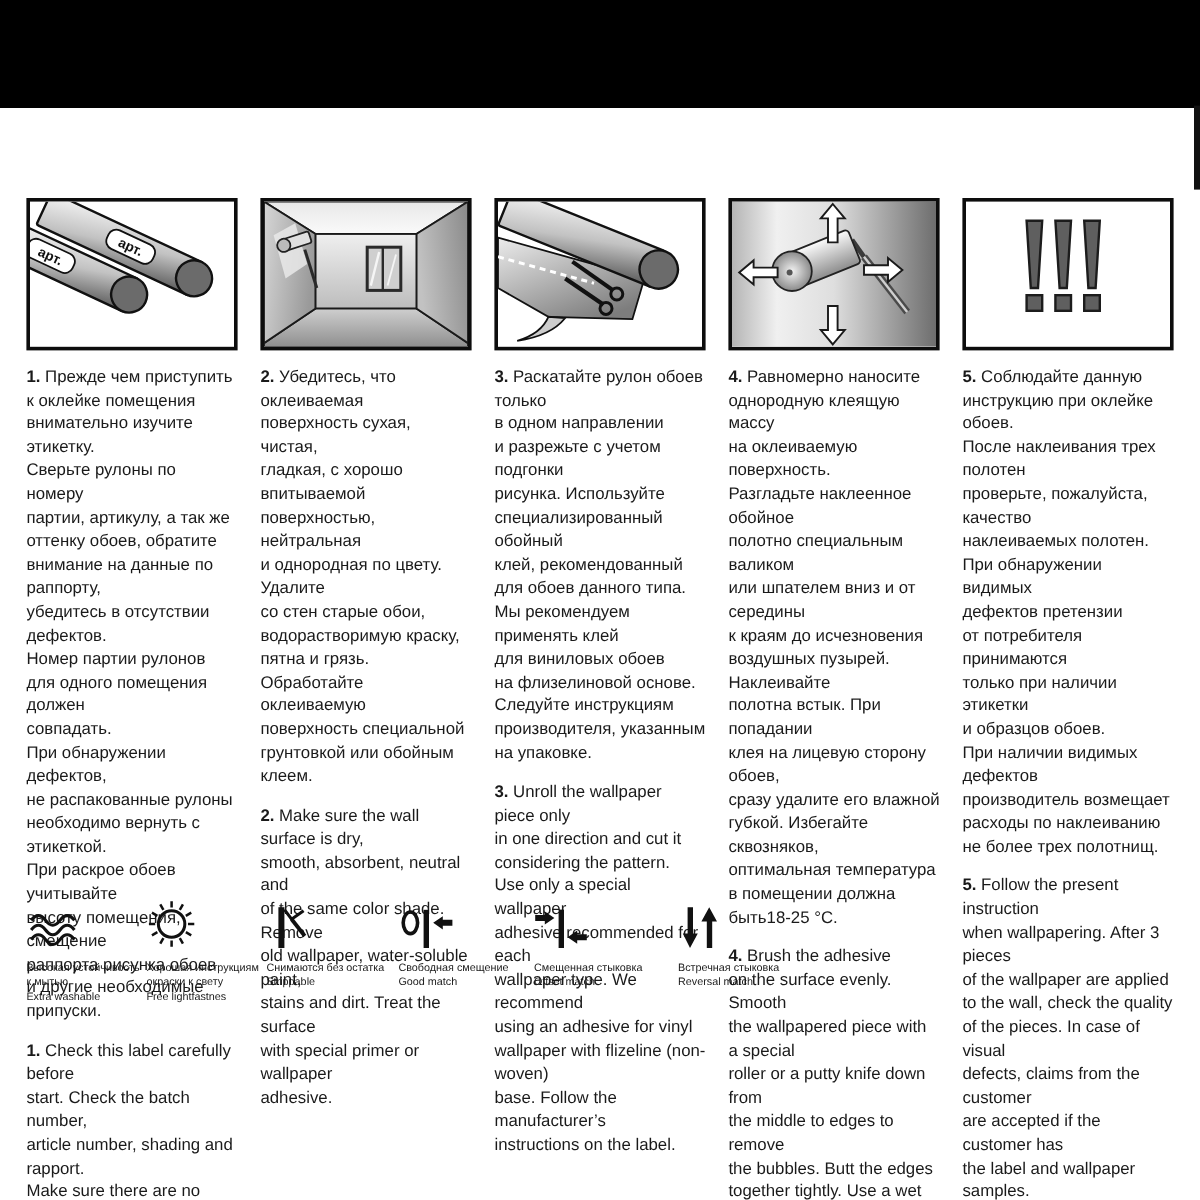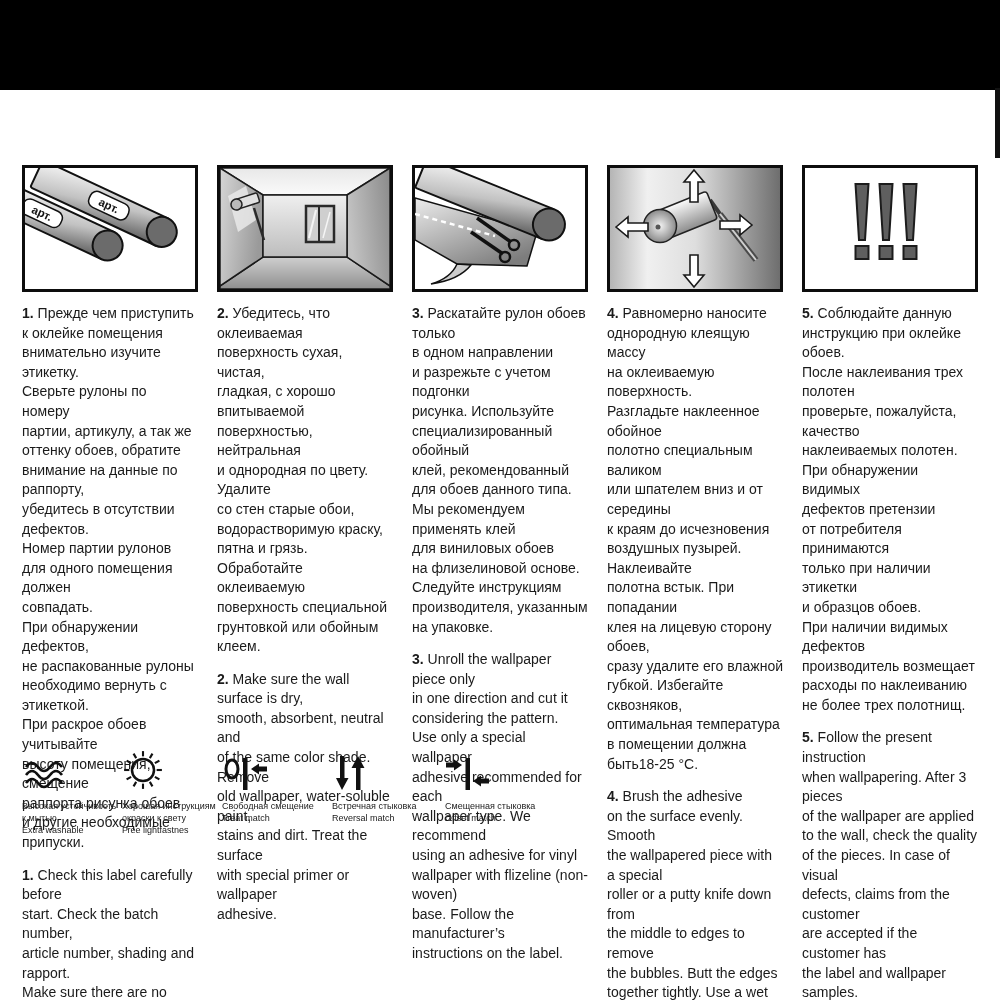--- a/index.html
+++ b/index.html
@@ -345,57 +345,70 @@
       </div>
       <div class="sym-label">
         <span class="ru">Хорошая инструкциям
 окраски к свету</span>
           <span class="en">Free lightfastnes</span>
       </div>
     </div>
 
 
 
+    <div class="sym">
+      <div class="sym-icon">
+        <svg width="42" height="38" viewBox="0 0 42 38">
+          <rect x="10" y="2" width="5" height="34" fill="#111"></rect>
+          <path d="M15,4 L21,12 L31,5" fill="none" stroke="#111" stroke-width="2.6"></path>
+          <path d="M21,12 L32,26" fill="none" stroke="#111" stroke-width="3.2"></path>
+        </svg>
+      </div>
+      <div class="sym-label">
+        <span class="ru">Снимаются без остатка</span>
+          <span class="en">Strippable</span>
+      </div>
+    </div>
 
     <div class="sym">
       <div class="sym-icon">
         <svg width="46" height="34" viewBox="0 0 46 34">
           <ellipse cx="10" cy="11" rx="6" ry="9" fill="none" stroke="#111" stroke-width="3"></ellipse>
           <rect x="21" y="0" width="4.5" height="32" fill="#111"></rect>
           <polygon points="29,11 37,5.5 37,8.5 45,8.5 45,13.5 37,13.5 37,16.5" fill="#111"></polygon>
         </svg>
       </div>
       <div class="sym-label">
         <span class="ru">Свободная смещение</span>
-          <span class="en">Treat match</span>
-      </div>
-    </div>
-
-
-    <div class="sym">
-      <div class="sym-icon">
-        <svg width="34" height="38" viewBox="0 0 34 38">
-          <polygon points="10,36 4,24 8,24 8,2 12.5,2 12.5,24 16.5,24" fill="#111"></polygon>
-          <polygon points="26,2 32.5,14 28.5,14 28.5,36 24,36 24,14 19.5,14" fill="#111"></polygon>
-        </svg>
-      </div>
-      <div class="sym-label">
-        <span class="ru">Встречная стыковка</span>
-          <span class="en">Reversal match</span>
-      </div>
-    </div>
+          <span class="en">Good match</span>
+      </div>
+    </div>
+
 
     <div class="sym">
       <div class="sym-icon">
         <svg width="46" height="36" viewBox="0 0 46 36">
           <polygon points="17,9 9,3.5 9,6.5 1,6.5 1,11.5 9,11.5 9,14.5" fill="#111"></polygon>
           <rect x="20.5" y="2" width="4.5" height="32" fill="#111"></rect>
           <polygon points="28,25 36,19.5 36,22.5 44,22.5 44,27.5 36,27.5 36,30.5" fill="#111"></polygon>
         </svg>
       </div>
       <div class="sym-label">
         <span class="ru">Смещенная стыковка</span>
           <span class="en">Offset match</span>
       </div>
     </div>
 
+    <div class="sym">
+      <div class="sym-icon">
+        <svg width="34" height="38" viewBox="0 0 34 38">
+          <polygon points="10,36 4,24 8,24 8,2 12.5,2 12.5,24 16.5,24" fill="#111"></polygon>
+          <polygon points="26,2 32.5,14 28.5,14 28.5,36 24,36 24,14 19.5,14" fill="#111"></polygon>
+        </svg>
+      </div>
+      <div class="sym-label">
+        <span class="ru">Встречная стыковка</span>
+          <span class="en">Reversal match</span>
+      </div>
+    </div>
+
   </div>
 </div>
 
 </body></html>

